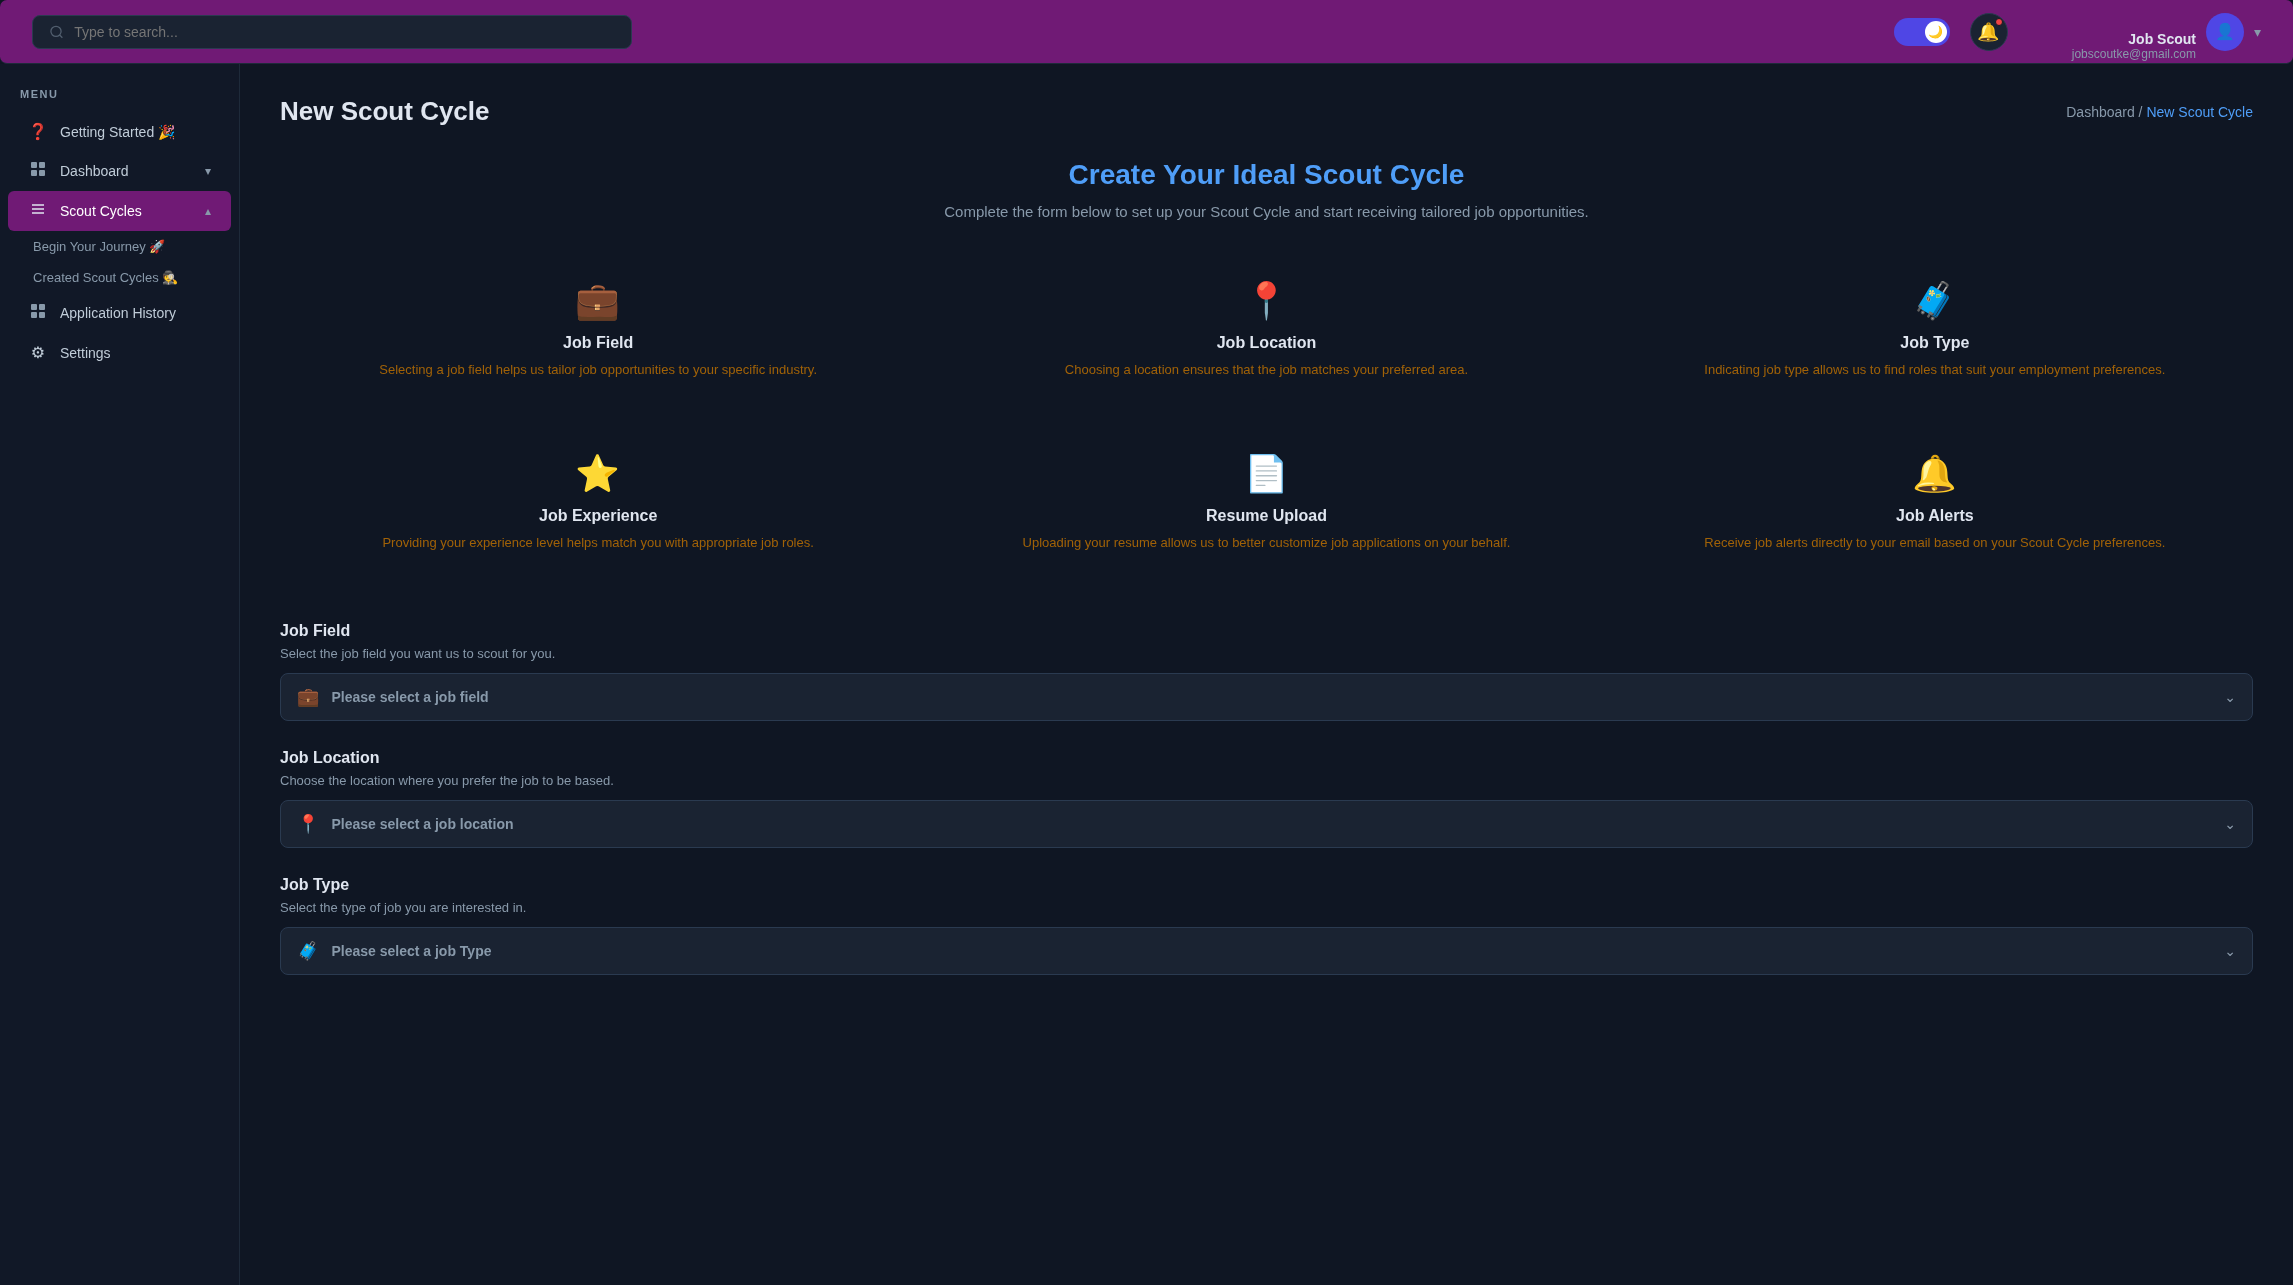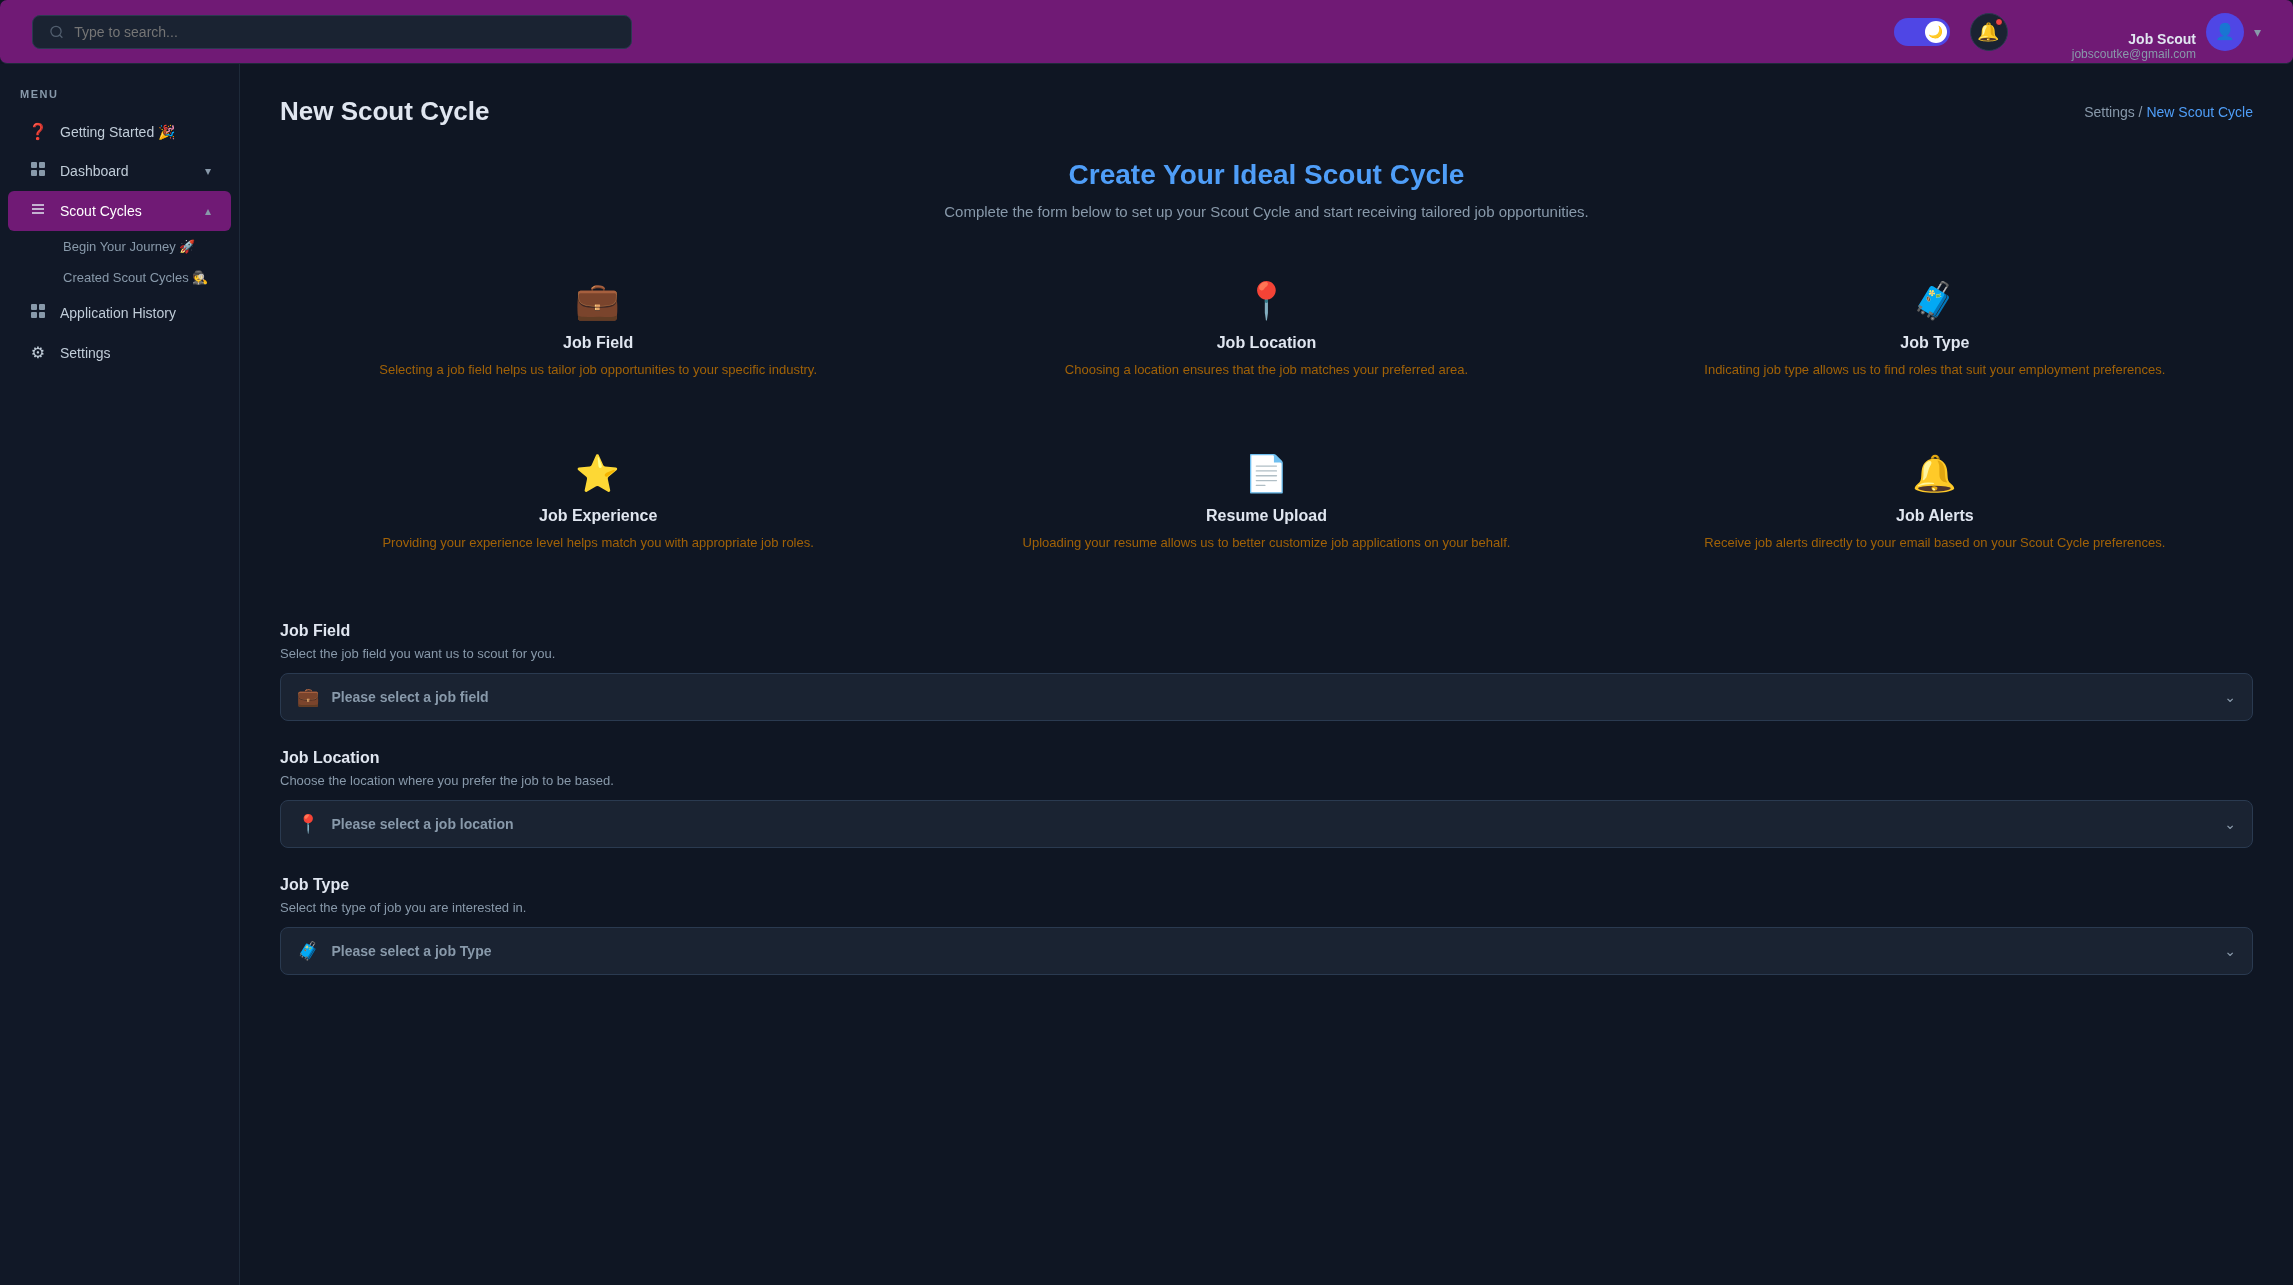--- a/index.html
+++ b/index.html
@@ -151,21 +151,21 @@
       color: #c0ccd8;
       border-radius: 6px;
       margin: 0 8px;
       transition: background 0.15s;
     }
     .sidebar-item.active { background: #701a75; color: #fff; }
     .sidebar-item-icon { font-size: 16px; width: 20px; text-align: center; }
     .sidebar-item-label { flex: 1; }
     .sidebar-item-arrow { font-size: 12px; color: #8899aa; }
     .sidebar-sub {
-      padding-left: 63px;
+      padding-left: 33px;
     }
     .sidebar-sub-item {
       display: flex;
       align-items: center;
       gap: 8px;
       padding: 8px 12px 8px 0;
       cursor: pointer;
       font-size: 13px;
       color: #8899aa;
       transition: color 0.15s;
@@ -384,21 +384,21 @@
       <span class="sidebar-item-icon">⚙</span>
       <span class="sidebar-item-label">Settings</span>
     </div>
   </aside>
 
   <main class="main">
 
     <div class="page-header">
       <h1 class="page-title">New Scout Cycle</h1>
       <div class="breadcrumb">
-        <span>Settings / </span><span class="breadcrumb-current">New Scout Cycle</span>
+        <span>Dashboard / </span><span class="breadcrumb-current">New Scout Cycle</span>
       </div>
     </div>
 
     <div class="hero">
       <div class="hero-title">Create Your Ideal Scout Cycle</div>
       <div class="hero-subtitle">Complete the form below to set up your Scout Cycle and start receiving tailored job opportunities.</div>
     </div>
 
     <div class="feature-grid">
 

